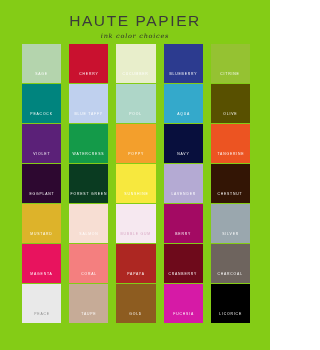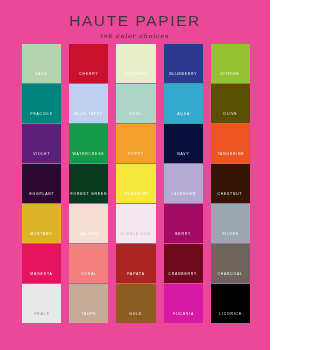--- a/index.html
+++ b/index.html
@@ -10,21 +10,21 @@
     width: 270px;
     height: 350px;
     background: #ffffff;
     font-family: "Liberation Sans", sans-serif;
     overflow: hidden;
   }
   .page {
     width: 270px;
     height: 350px;
     position: relative;
-    background: #ec4899;
+    background: #84cc16;
     box-sizing: border-box;
   }
   .header {
     text-align: center;
     padding-top: 13px;
   }
   .brand-title {
     font-family: "Liberation Sans", sans-serif;
     font-size: 15.5px;
     letter-spacing: 1.6px;

